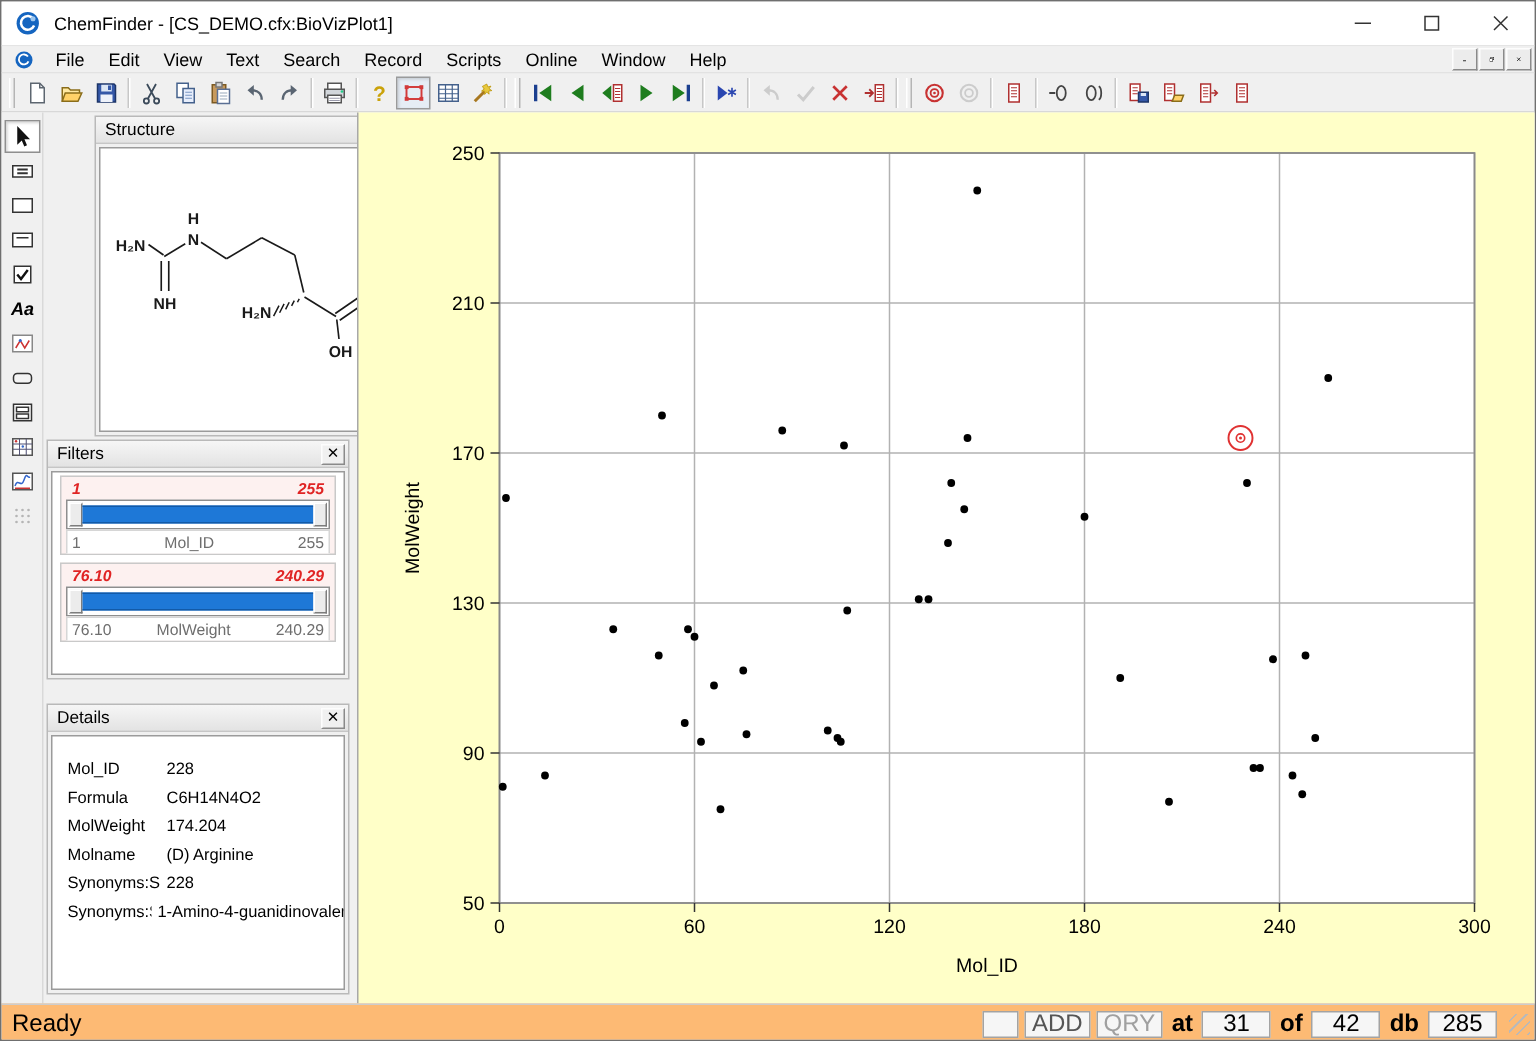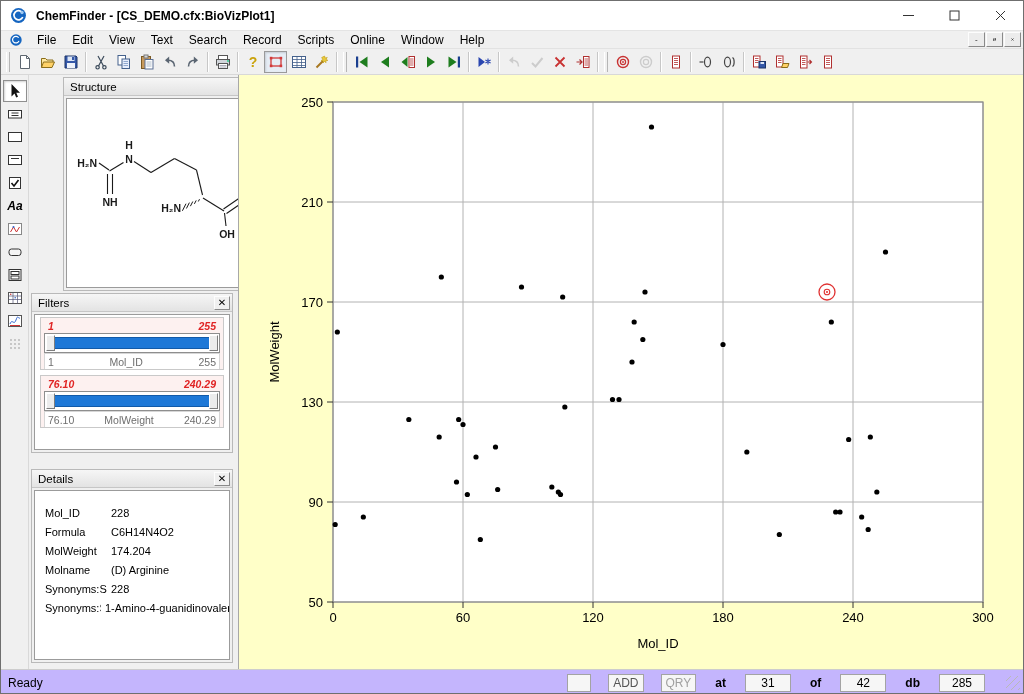--- a/index.html
+++ b/index.html
@@ -2,21 +2,21 @@
 <html><head>
 <meta charset="utf-8">
 <style>
   html,body{margin:0;padding:0;background:#444;}
   *{box-sizing:border-box;font-family:"Liberation Sans",sans-serif;}
   #win{position:relative;width:1024px;height:694px;background:#f0f0f0;border:1px solid #6f6f6f;overflow:hidden;}
 
   
   #titlebar{position:absolute;left:0;top:0;width:100%;height:30px;background:#ffffff;display:flex;align-items:center;border-bottom:1px solid #e4e4e4;}
   #titlebar .appicon{margin-left:9px;width:17px;height:17px;}
-  #titlebar .title{margin-left:9px;font-size:12px;color:#000;font-weight:bold;}
+  #titlebar .title{margin-left:9px;font-size:12px;color:#000;}
   #wincontrols{margin-left:auto;display:flex;height:100%;}
   .wbtn{width:46px;height:100%;display:flex;align-items:center;justify-content:center;color:#222;}
   .wbtn svg{display:block;}
 
   
   #menubar{position:absolute;left:0;top:30px;width:100%;height:18px;background:#f0f0f0;display:flex;align-items:center;font-size:12px;border-bottom:1px solid #e2e2e2;}
   #menubar .mdicon{width:14px;height:14px;margin:0 6px 0 8px;}
   .menu-item{padding:1px 8px 2px 8px;color:#000;}
   #mdibtns{margin-left:auto;display:flex;margin-right:2px;}
   .mdib{width:17px;height:15px;background:#ececec;border:1px solid;border-color:#fdfdfd #8a8a8a #8a8a8a #fdfdfd;display:flex;align-items:center;justify-content:center;margin-left:1px;}
@@ -61,22 +61,22 @@
   
   .drow{display:flex;font-size:11px;color:#000;height:19px;align-items:center;}
   #details-rows{padding:12px 0 0 10px;}
   .dlabel{width:62px;overflow:hidden;white-space:nowrap;}
   .dvalue{padding-left:4px;white-space:nowrap;overflow:hidden;}
 
   
   #plot{position:absolute;left:237px;top:0;width:787px;height:594px;background:#ffffc8;border-left:1px solid #a8a8a8;}
 
   
-  #statusbar{position:absolute;left:0;top:668px;width:100%;height:26px;background:#c4b5fd;border-top:1px solid #cdcdcd;display:flex;align-items:center;font-size:12px;color:#000;padding:0 3px 0 7px;text-align:center;}
-  #status-right{margin-left:auto;display:flex;align-items:center;gap:17px;}
+  #statusbar{position:absolute;left:0;top:668px;width:100%;height:26px;background:#fdba74;border-top:1px solid #cdcdcd;display:flex;align-items:center;font-size:16px;color:#000;padding:0 3px 0 7px;text-align:center;}
+  #status-right{margin-left:auto;display:flex;align-items:center;gap:4px;}
   .scell{height:18px;border:1px solid #a3a3a3;background:#f6f6f6;display:flex;align-items:center;justify-content:center;}
   .snum{width:46px;}
   .sempty{width:24px;}
   .smode{padding:0 4px;color:#555;}
   .smode.dim{color:#a0a0a0;}
   .slabel{padding:0 2px;font-weight:bold;}
   #grip{width:14px;height:14px;margin-left:4px;background:
     repeating-linear-gradient(135deg,transparent 0 3px,#b9b9b9 3px 4px,transparent 4px 5px);}
 </style>
 </head>

